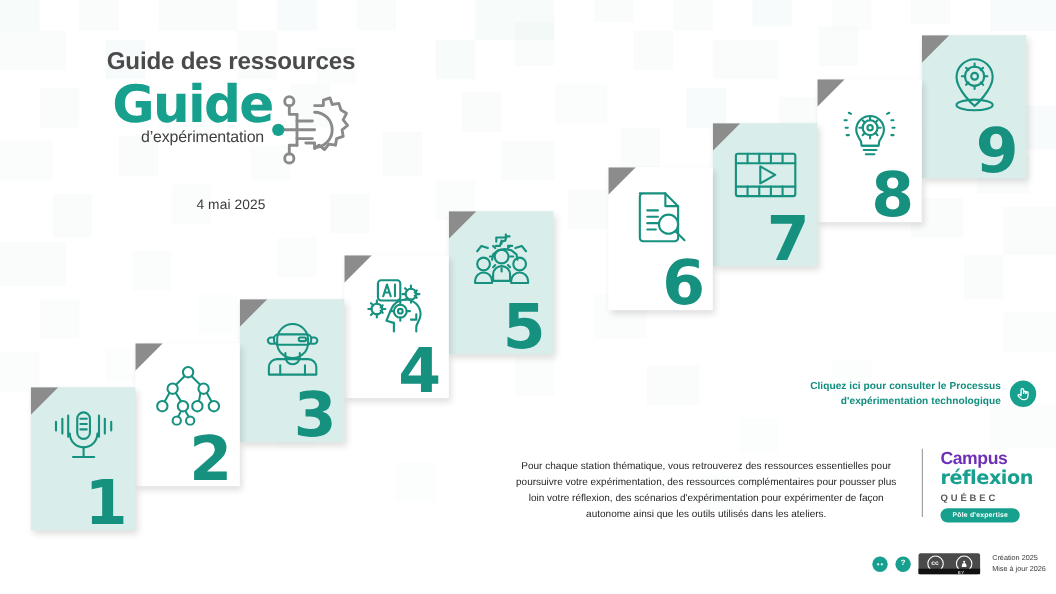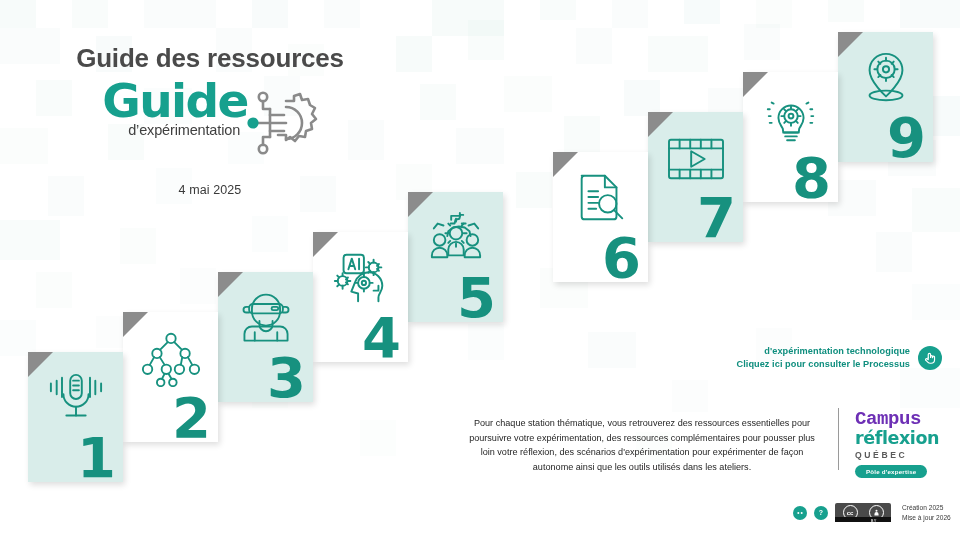--- a/index.html
+++ b/index.html
@@ -11,21 +11,21 @@
   }
   #stage{position:absolute;inset:0;width:960px;height:540px;overflow:hidden;background:#fff;}
 
   
   #bg-mosaic{position:absolute;inset:0;z-index:0;}
   #bg-mosaic .tile{position:absolute;}
 
   
   #header{position:absolute;left:0;top:44px;width:420px;z-index:5;text-align:center;}
   #guide-title{
-    font-size:26px;font-weight:bold;color:#4a4a4a;letter-spacing:-0.2px;
+    font-size:22px;font-weight:bold;color:#4a4a4a;letter-spacing:-0.2px;
     margin:0 0 6px 0;line-height:1.1;
   }
   #logo-row{display:flex;align-items:flex-start;justify-content:center;margin-top:6px;}
   #logo-wordmark{position:relative;text-align:left;}
   #studio-word{
     font-size:47px;font-weight:bold;color:#17a08e;line-height:0.92;
     letter-spacing:-1.6px;margin:0;font-family:"DejaVu Sans", sans-serif;
   }
   #studio-sub{
     font-size:14.5px;color:#3f3f3f;line-height:1;margin:1px 0 0 26px;
@@ -76,22 +76,22 @@
 
   
   #blurb{
     position:absolute;left:468px;top:416px;width:348px;z-index:6;
     font-size:9.1px;color:#262626;line-height:1.62;text-align:center;
   }
 
   
   #campus{position:absolute;left:855px;top:410px;z-index:6;text-align:left;}
   #campus-div{position:absolute;left:838px;top:408px;width:1px;height:62px;background:#9a9a9a;z-index:6;}
-  .campus-l1{font-size:19px;font-weight:bold;color:#6d2fb5;line-height:1.0;letter-spacing:-0.4px;
-    font-family:Liberation Mono, monospace;}
+  .campus-l1{font-size:16px;font-weight:bold;color:#6d2fb5;line-height:1.0;letter-spacing:-0.4px;
+    font-family:Liberation Sans, sans-serif;}
   .campus-l2{font-size:17.5px;font-weight:bold;color:#17a08e;line-height:1.05;letter-spacing:-0.4px;
     font-family:"DejaVu Sans", sans-serif;}
   .campus-l3{font-size:8.6px;font-weight:bold;color:#5a5a5a;letter-spacing:2.6px;margin-top:3px;}
   .campus-pill{
     display:inline-block;margin-top:5px;background:#17a08e;color:#fff;
     font-size:6.2px;font-weight:bold;border-radius:9px;padding:3px 11px;letter-spacing:0.2px;
   }
 
   
   #footer{position:absolute;left:793px;top:503px;z-index:6;display:flex;align-items:center;gap:7px;}
@@ -353,22 +353,22 @@
             <path d="M30 8v3M30 29v3M18 20h3M39 20h3M22 12l2.2 2.2M38 28l-2.2-2.2M22 28l2.2-2.2M38 12l-2.2 2.2"></path>
             <ellipse cx="30" cy="47" rx="17" ry="5"></ellipse>
           </svg>
         </div>
         <div class="cnum">9</div>
       </div>
     </div>
 
   <div id="cta">
     <div id="cta-text">
+      <div>Cliquez ici pour consulter le Processus</div>
       <div>d'expérimentation technologique</div>
-      <div>Cliquez ici pour consulter le Processus</div>
     </div>
     <div id="cta-btn">
       <svg width="14" height="14" viewBox="0 0 24 24" fill="none" stroke="#ffffff" stroke-width="2" stroke-linecap="round" stroke-linejoin="round">
         <path d="M9 11V6a2 2 0 1 1 4 0v5"></path>
         <path d="M13 11V9.5a1.7 1.7 0 1 1 3.4 0V11"></path>
         <path d="M16.4 11.5v-1a1.7 1.7 0 1 1 3.4 0V15a6 6 0 0 1-6 6h-1.6a5 5 0 0 1-3.6-1.5L5 16"></path>
         <path d="M9 11v4l-2-1.6a1.6 1.6 0 0 0-2.2 2.3"></path>
       </svg>
     </div>
   </div>

